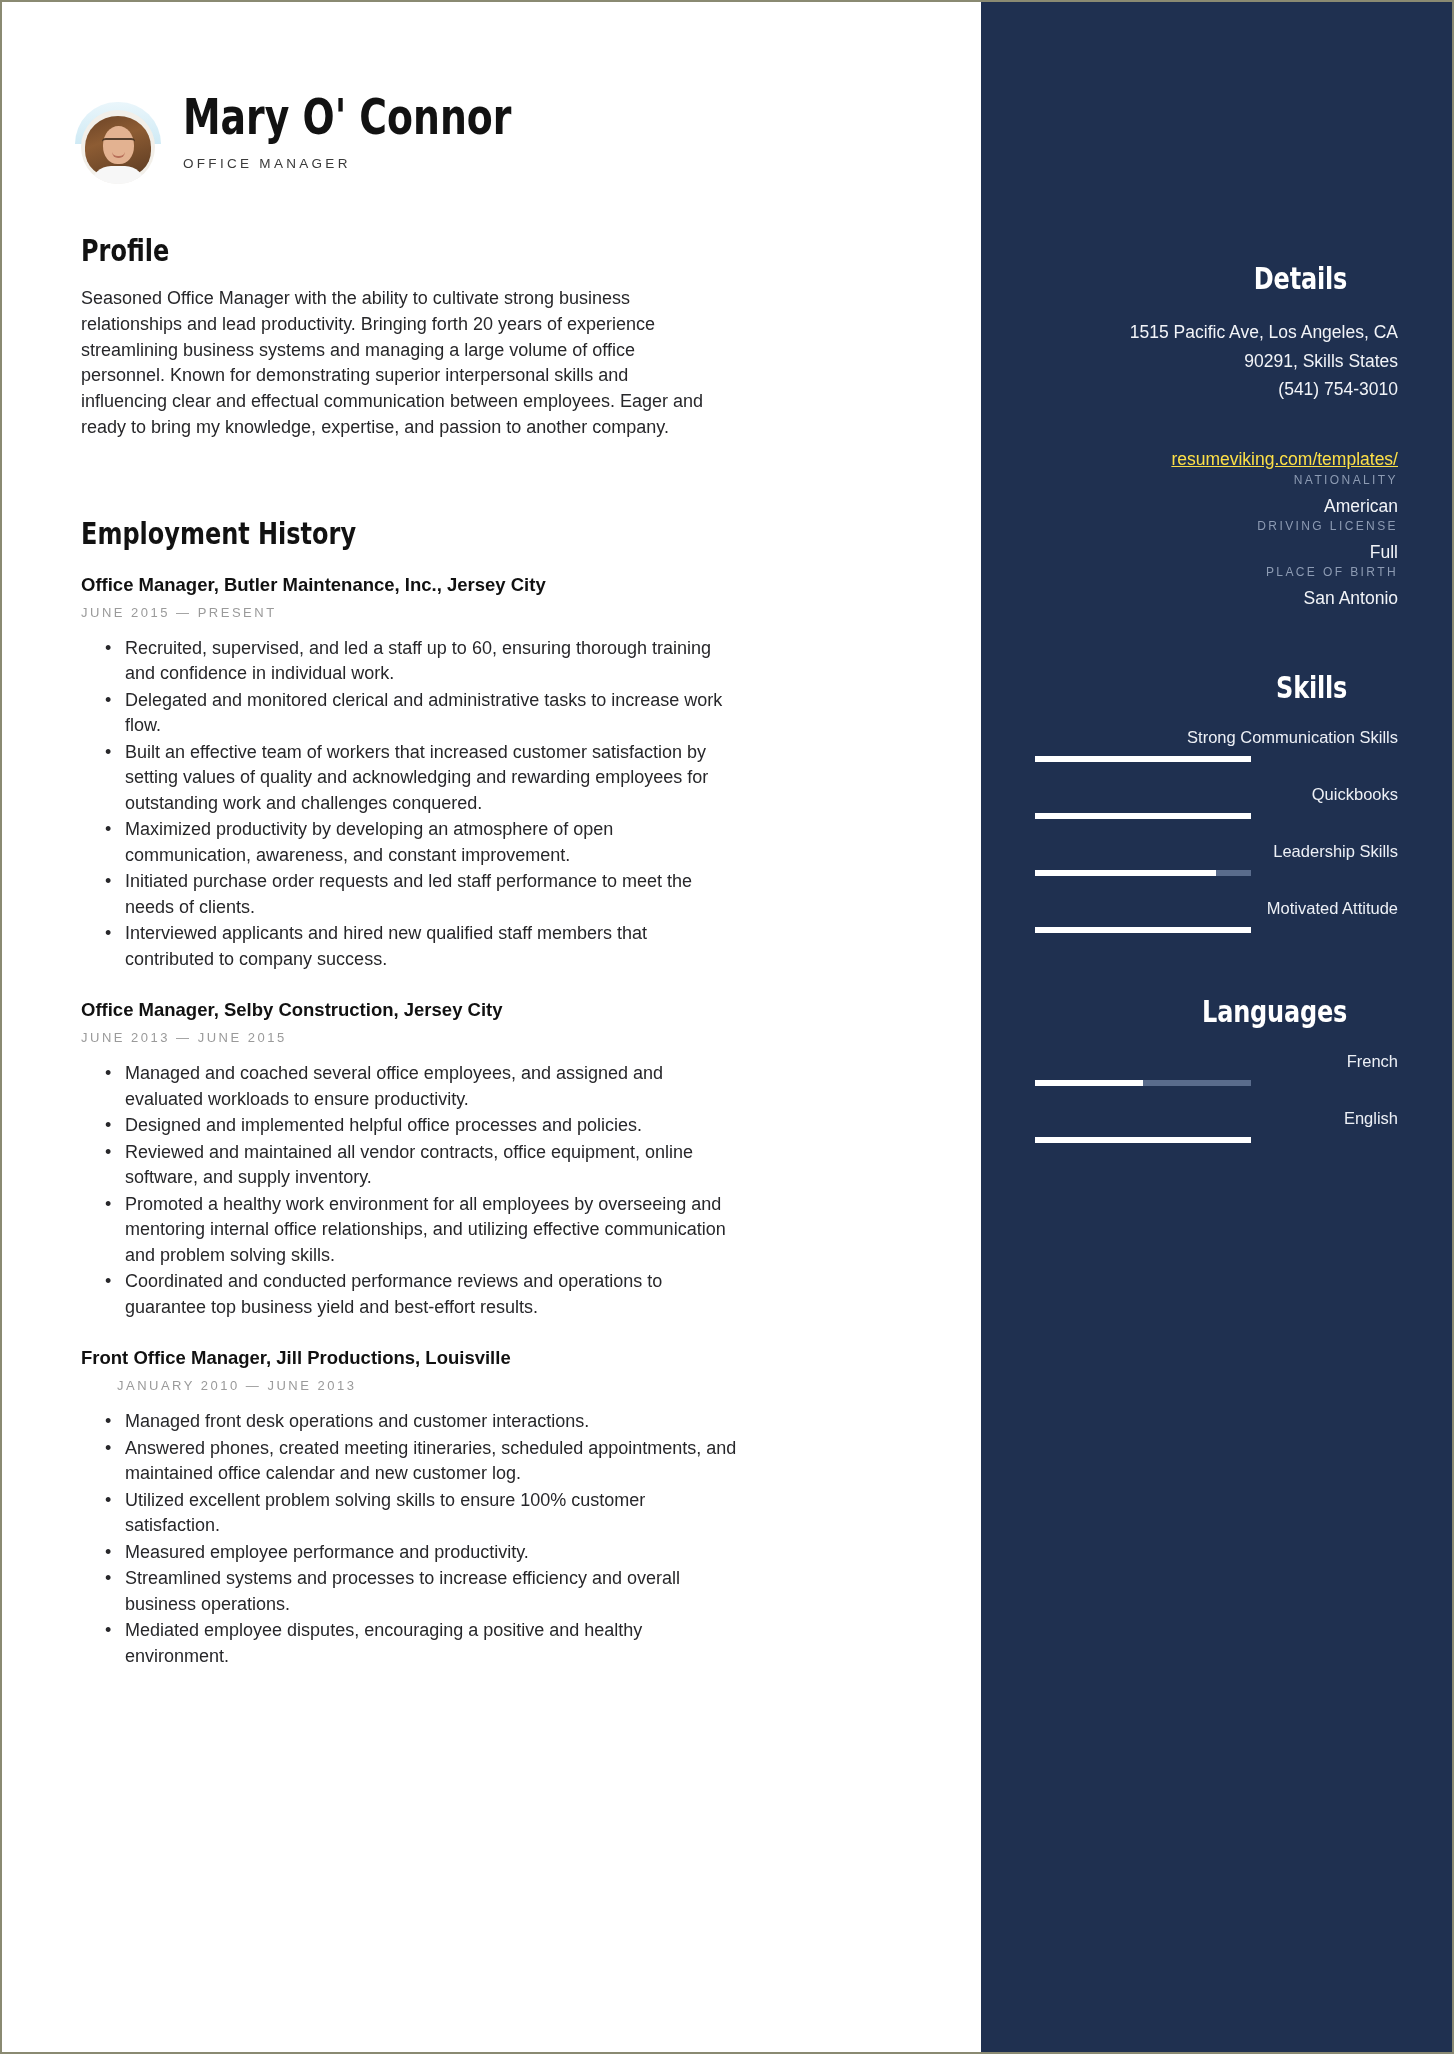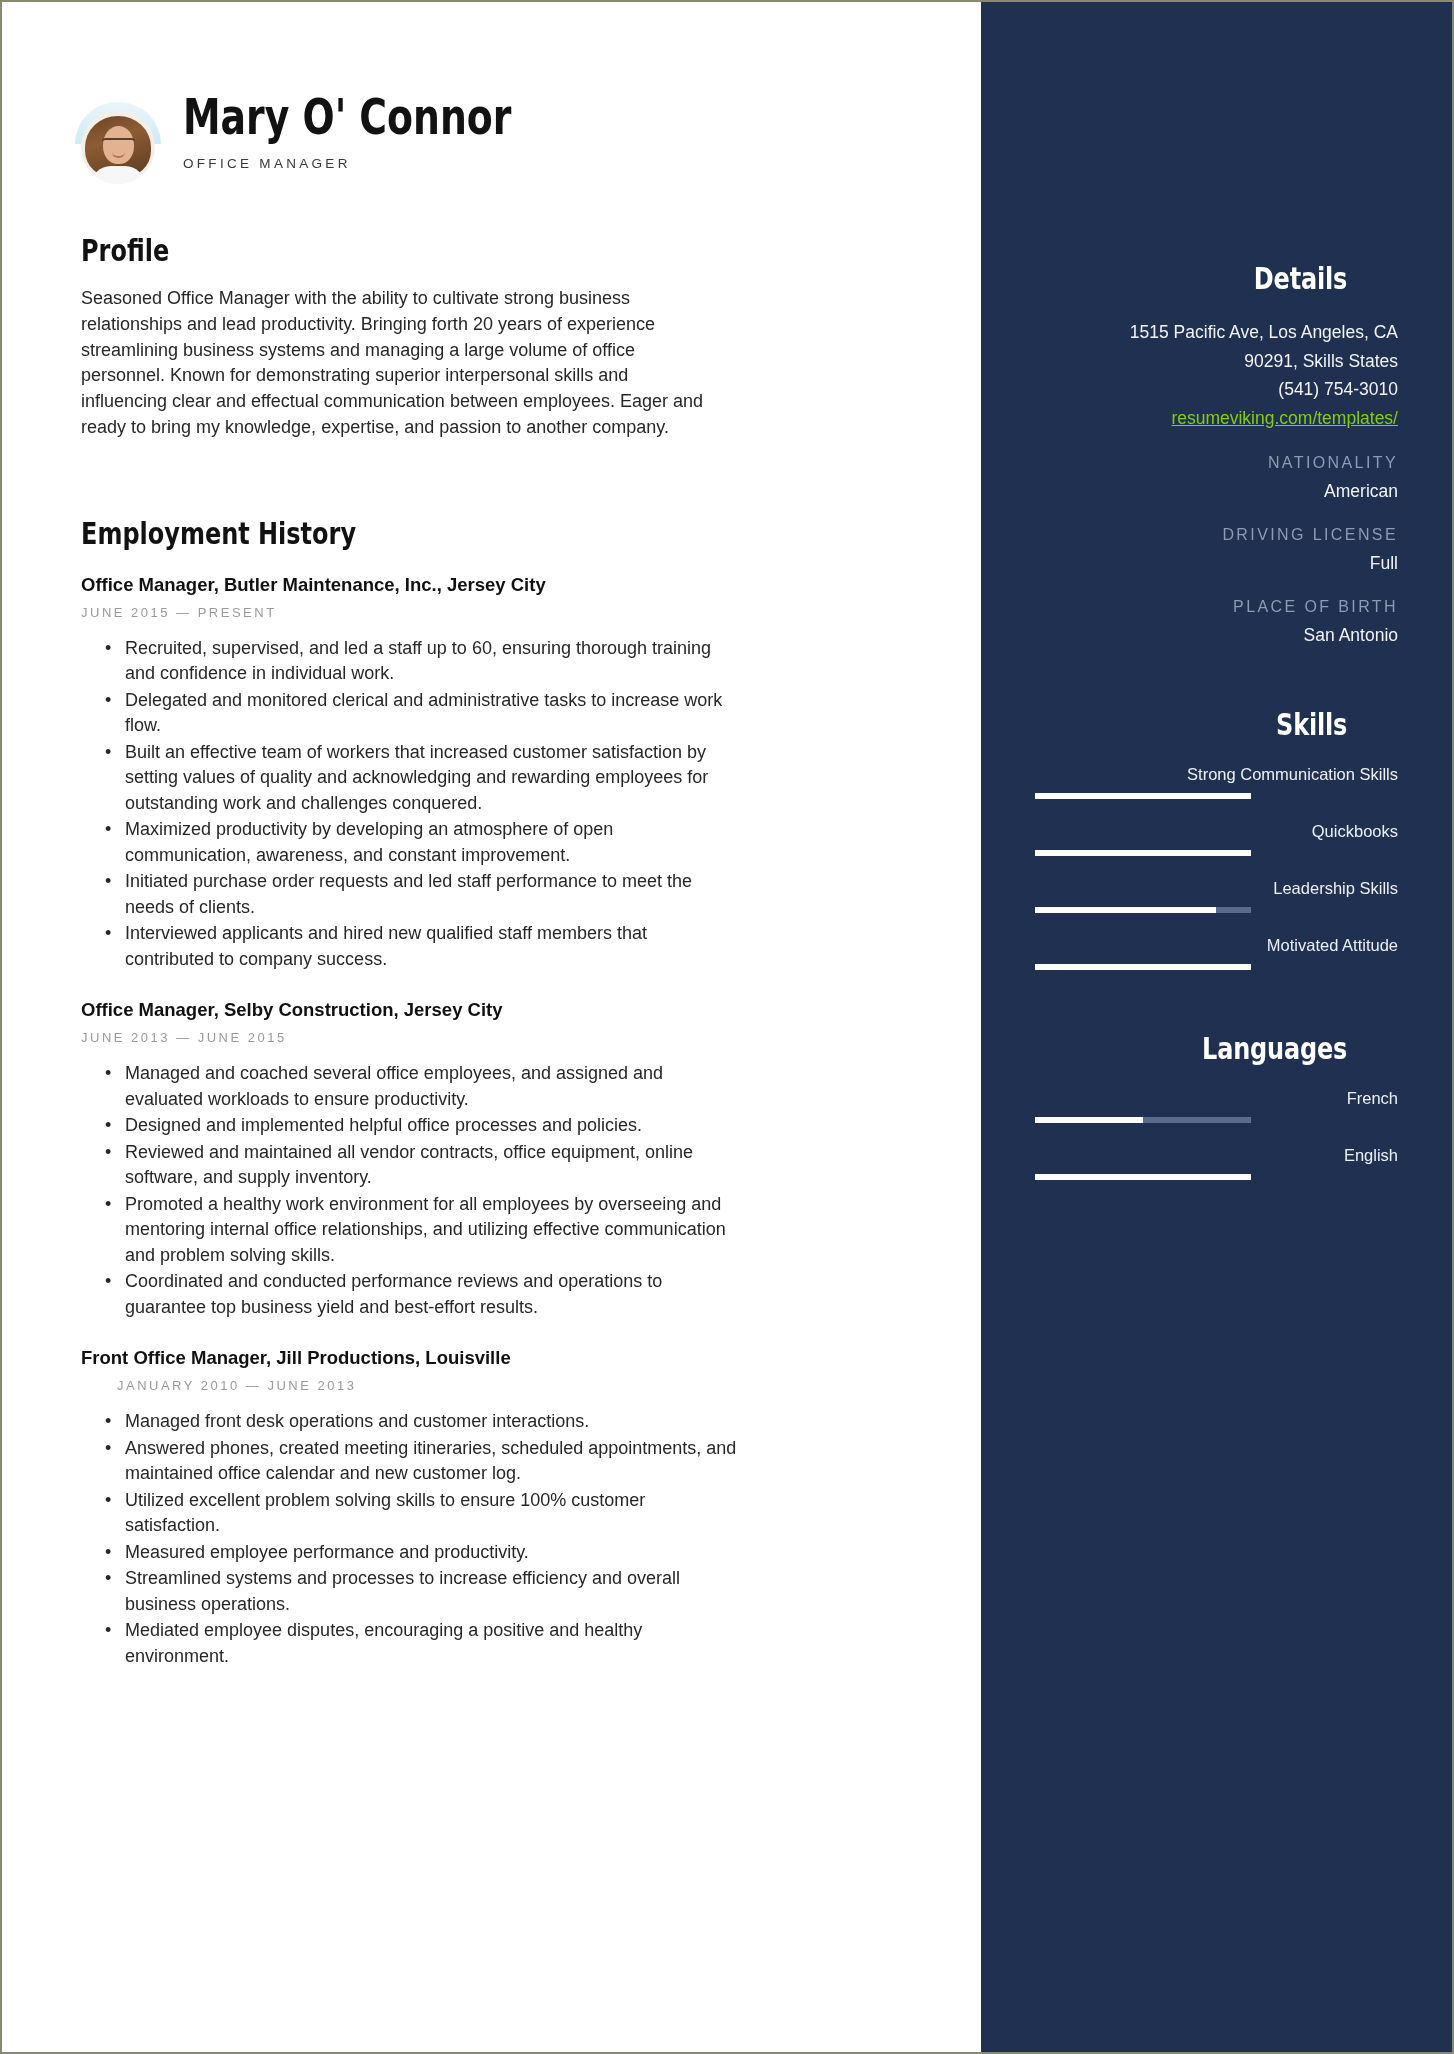--- a/index.html
+++ b/index.html
@@ -41,30 +41,30 @@
   }
   .side-line {
     font-size: 17.5px;
     line-height: 28.5px;
     color: #f2f4f8;
     font-weight: 400;
   }
   .side-link {
     font-size: 17.5px;
     line-height: 28.5px;
-    color: #84cc16;
+    color: #fde047;
     text-decoration: underline;
     display: inline-block;
+    margin-top: 41px;
   }
   .side-sub {
-    font-size: 16px;
+    font-size: 12px;
     letter-spacing: 2.4px;
     color: #8d9bb3;
     text-transform: uppercase;
-    margin-top: 22px;
     margin-bottom: 6px;
   }
   .side-val {
     font-size: 17.5px;
     line-height: 26px;
     color: #f2f4f8;
   }
   .blk-skills { margin-top: 58px; }
   .blk-langs  { margin-top: 60px; }
   .bar-label {

